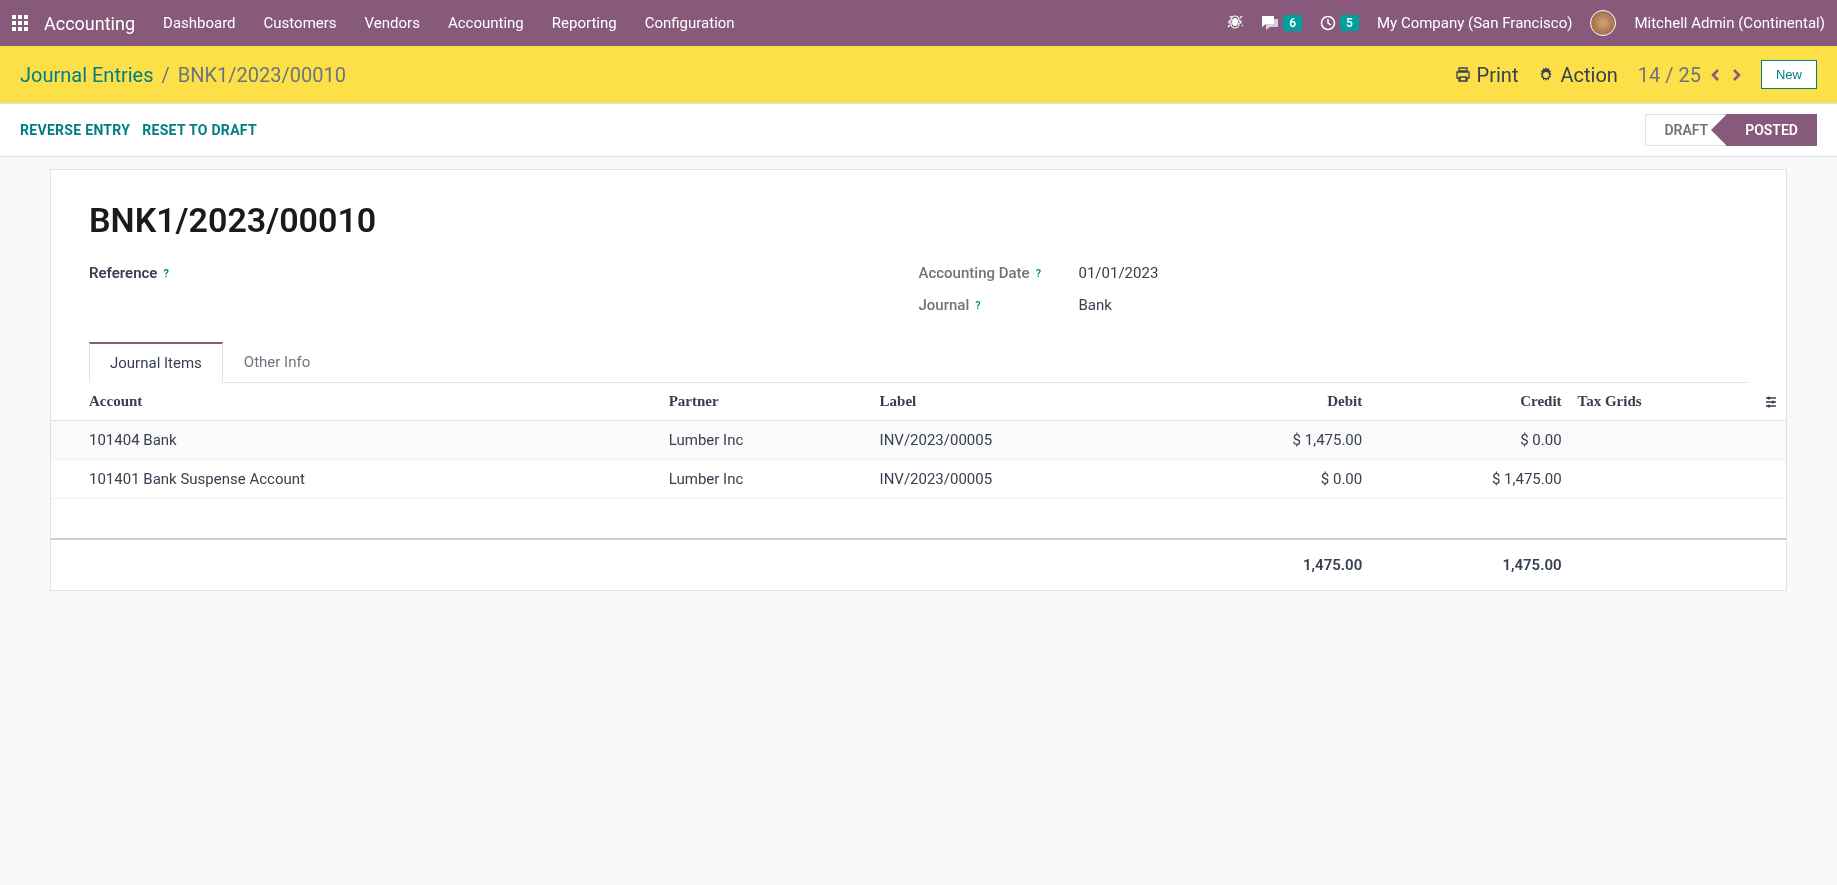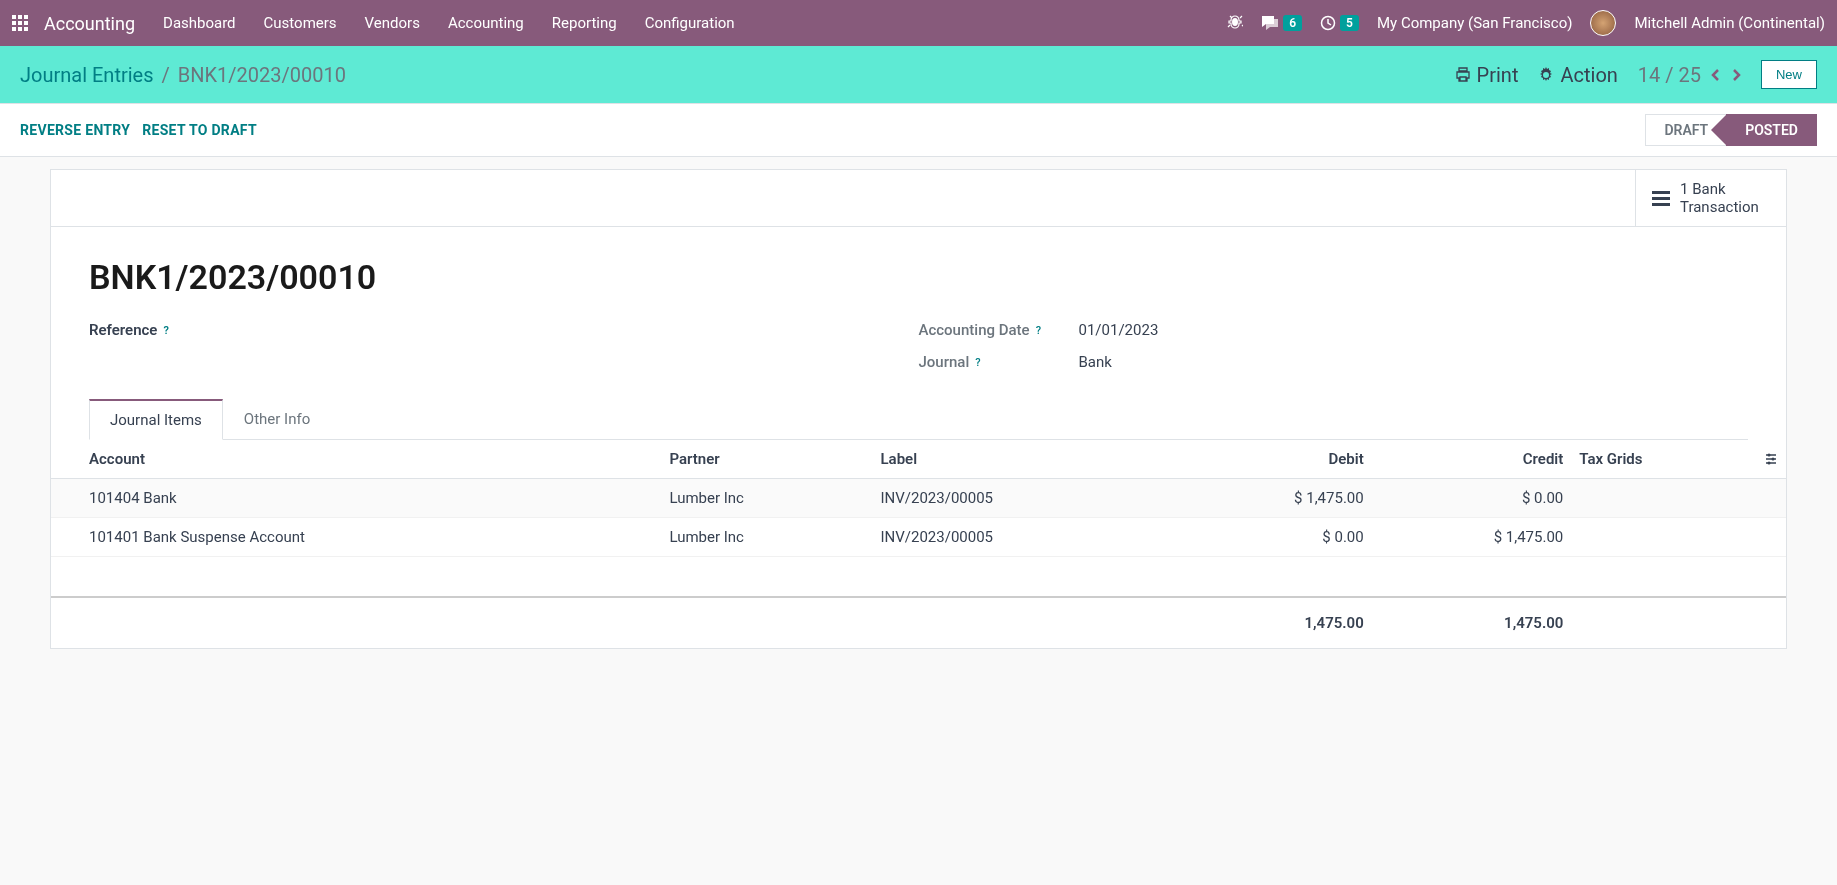--- a/index.html
+++ b/index.html
@@ -13,21 +13,21 @@
 .app-name { font-size: 18px; margin-left: 8px; margin-right: 20px; }
 .nav-menu { display: flex; gap: 28px; }
 .nav-item { color: #fff; cursor: pointer; font-size: 15px; }
 .nav-right { margin-left: auto; display: flex; align-items: center; gap: 18px; }
 .nav-icon { cursor: pointer; display: flex; align-items: center; gap: 4px; }
 .badge { background: #00a09d; color: #fff; padding: 1px 6px; border-radius: 3px; font-size: 12px; font-weight: 600; }
 .avatar { width: 26px; height: 26px; border-radius: 50%; background: radial-gradient(circle, #d4a373, #8b5a3c); border: 1px solid #fff; }
 .company-name, .user-name { font-size: 15px; }
 
 
-.breadcrumb-bar { background: #5eead4; border-bottom: 1px solid #dee2e6; padding: 14px 20px; display: flex; align-items: center; }
+.breadcrumb-bar { background: #fde047; border-bottom: 1px solid #dee2e6; padding: 14px 20px; display: flex; align-items: center; }
 .breadcrumb { font-size: 20px; display: flex; align-items: center; gap: 8px; }
 .breadcrumb-link { color: #017e84; cursor: pointer; }
 .breadcrumb-sep { color: #6c757d; }
 .breadcrumb-current { color: #6c757d; }
 .bc-right { margin-left: auto; display: flex; align-items: center; gap: 20px; }
 .bc-action { color: #374151; cursor: pointer; display: flex; align-items: center; gap: 6px; font-size: 20px; }
 .pager { color: #6c757d; font-size: 20px; }
 .pager-arrow { color: #875a7b; cursor: pointer; font-weight: bold; }
 .new-btn { border: 1px solid #017e84; color: #017e84; background: #fff; padding: 6px 14px; cursor: pointer; font-size: 13px; }
 
@@ -61,21 +61,21 @@
 .help-q { color: #017e84; font-size: 11px; vertical-align: super; cursor:pointer;}
 .form-value { color: #374151; font-size:15px;}
 
 
 .tabs { display: flex; border-bottom: 1px solid #dee2e6; margin-top: 28px; }
 .tab { padding: 10px 20px; cursor: pointer; color: #6c757d; font-size:15px; border: 1px solid transparent; margin-bottom:-1px;}
 .tab.active { color: #374151; border: 1px solid #dee2e6; border-top: 2px solid #875a7b; border-bottom: 1px solid #fff; background:#fff;}
 
 
 .table { width: 100%; border-collapse: collapse; }
-.table th { text-align: left; padding: 10px 8px; font-weight: 600; border-bottom: 1px solid #dee2e6; font-size:15px;}
+.table th { text-align: left; padding: 10px 8px; font-weight: 600; border-bottom: 1px solid #dee2e6; font-size:15px;font-family:Liberation Serif, serif;}
 .table th.num { text-align: right; }
 .table td { padding: 10px 8px; border-bottom: 1px solid #f1f1f1; font-size:15px;}
 .table td.num { text-align: right; }
 .table tr.row0 { background: #fafafa; }
 .table-adjust { width:30px; text-align:center; cursor:pointer;}
 .totals-row td { border-top: 2px solid #ccc; border-bottom:none; font-weight:600; padding-top:16px; padding-bottom:16px;}
 .spacer-row td { height: 40px; border-bottom:none;}
 
 svg { display: block; }
 </style>
@@ -174,31 +174,20 @@
     <span class="status-action">RESET TO DRAFT</span>
   </div>
   <div class="status-pills">
     <div class="pill pill-draft">DRAFT</div>
     <div class="pill pill-posted">POSTED</div>
   </div>
 </div>
 
 <div class="content">
   <div class="card">
-    <div class="card-top">
-      <div class="card-top-left"></div>
-      <div class="bank-trans">
-        <div class="lines">
-            <span></span>
-            <span></span>
-            <span></span>
-          </div>
-        <div class="bank-trans-label" style="max-width:90px;">1 Bank Transaction</div>
-      </div>
-    </div>
     <div class="card-body">
       <div class="record-title">BNK1/2023/00010</div>
 
       <div class="form-row">
         <div class="form-col">
           <div class="form-label">
             <span>Reference</span>
               <sup class="help-q">?</sup>
           </div>
           <div class="form-value"></div>

